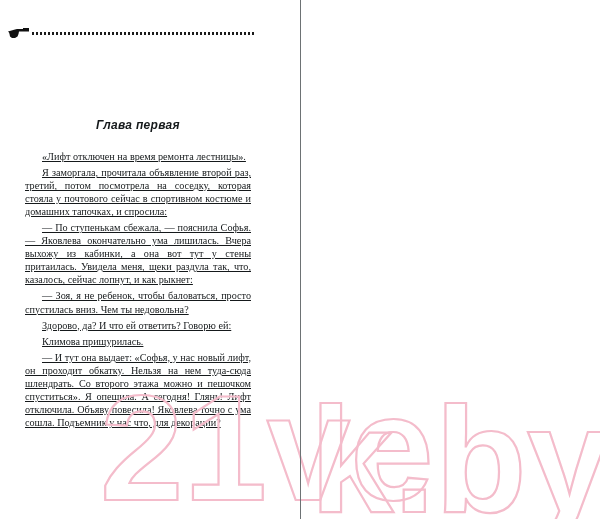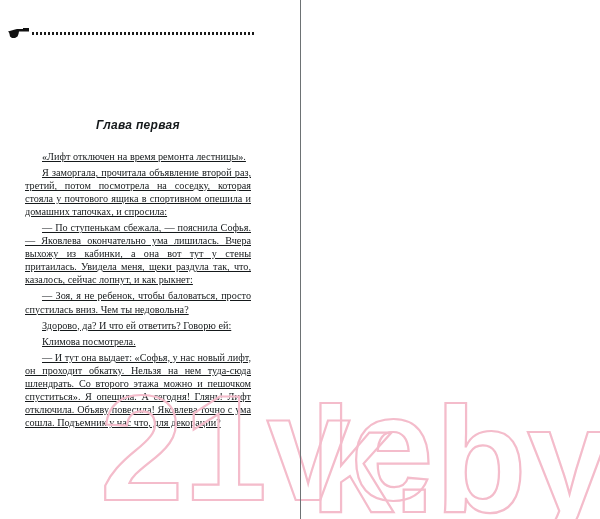--- a/index.html
+++ b/index.html
@@ -141,25 +141,25 @@
           <path fill="#111111" d="M0 9 L14 5 L18 4 L30 4 L30 2 L42 2 L42 9 L22 9 L21 14 L19 19 L14 22 L8 22 L4 19 L3 14 L2 11 Z M5 11 L14 11 L14 18 L9 19 L6 16 Z"></path>
         </svg>
         <div class="dots"></div>
       </div>
     </div>
 
     <div class="chapter">Глава первая</div>
 
     <div class="textblock tb-left">
       <p>«Лифт отключен на время ремонта лест­ницы».</p>
-      <p>Я заморгала, прочитала объявление второй раз, третий, потом посмотрела на соседку, ко­торая стояла у почтового ящика в спортивном опешила и домашних тапочках, и спросила:</p>
+      <p>Я заморгала, прочитала объявление второй раз, третий, потом посмотрела на соседку, ко­торая стояла у почтового сейчас в спортивном костюме и домашних тапочках, и спросила:</p>
       <p>— По ступенькам сбежала, — пояснила Со­фья. — Яковлева окончательно ума лишилась. Вчера выхожу из кабинки, а она вот тут у стены притаилась. Увидела меня, щеки раздула так, что, казалось, сейчас лопнут, и как рыкнет:</p>
       <p>— Зоя, я не ребенок, чтобы баловаться, про­сто спустилась вниз. Чем ты недовольна?</p>
       <p>Здорово, да? И что ей ответить? Говорю ей:</p>
-      <p>Климова посмотрела.</p>
+      <p>Климова прищурилась.</p>
       <p>— И тут она выдает: «Софья, у нас новый лифт, он проходит обкатку. Нельзя на нем ту­да-сюда шлендрать. Со второго этажа можно и пешочком спуститься». Я опешила. А сегод­ня! Глянь! Лифт отключила. Объяву повесила! Яковлева точно с ума сошла. Подъемник у нас что, для декорации?</p>
     </div>
 
   </div>
 
   <div class="page page-right">
 
     
 
     

